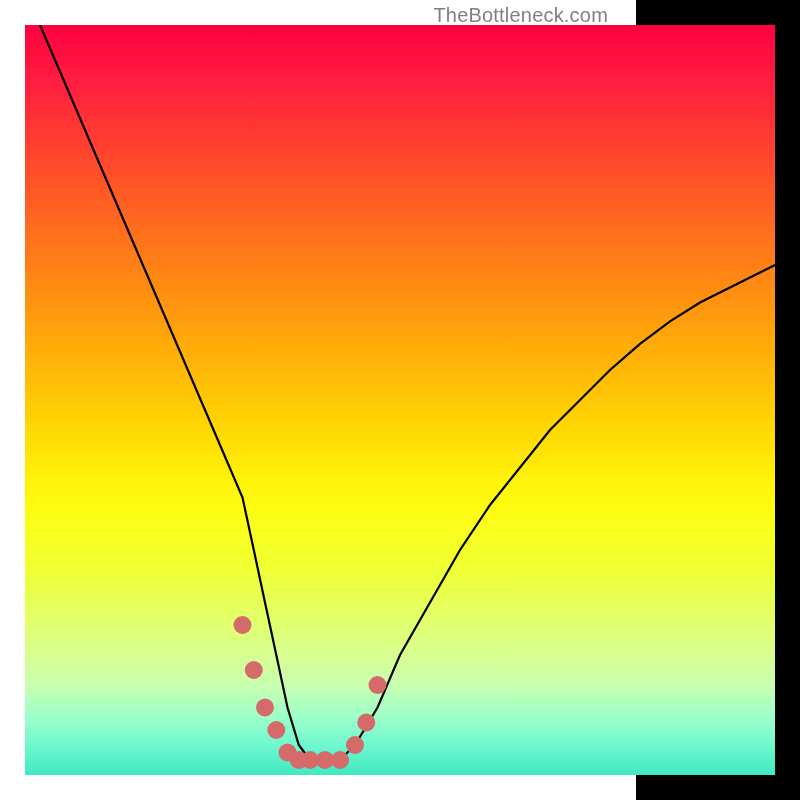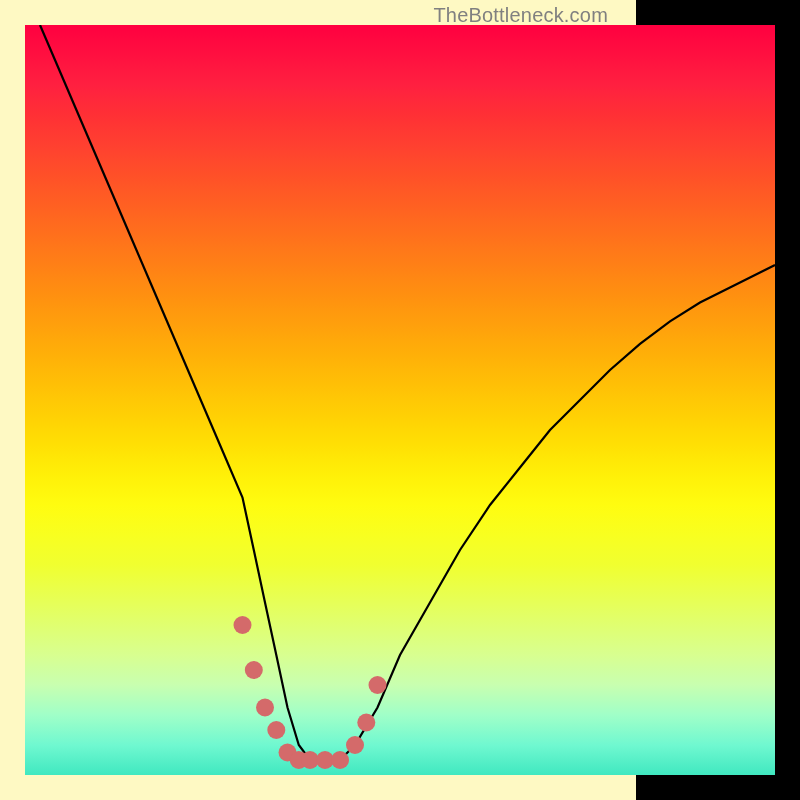--- a/index.html
+++ b/index.html
@@ -1,21 +1,21 @@
 <!DOCTYPE html>
 <html><head>
 <meta charset="utf-8">
 <style>
   * { margin: 0; padding: 0; box-sizing: border-box; }
   body { width: 800px; height: 800px; background: #000; position: relative; font-family: Arial, sans-serif; }
   .frame {
     position: absolute;
     top: 0; left: 0;
     width: 636px; height: 800px;
-    background: #fef9c3;
+    background: #ffffff;
   }
   .plot-area {
     position: absolute;
     top: 25px;
     left: 25px;
     width: 750px;
     height: 750px;
     background: linear-gradient(to bottom,
       #ff0040 0%,
       #ff1040 4%,

